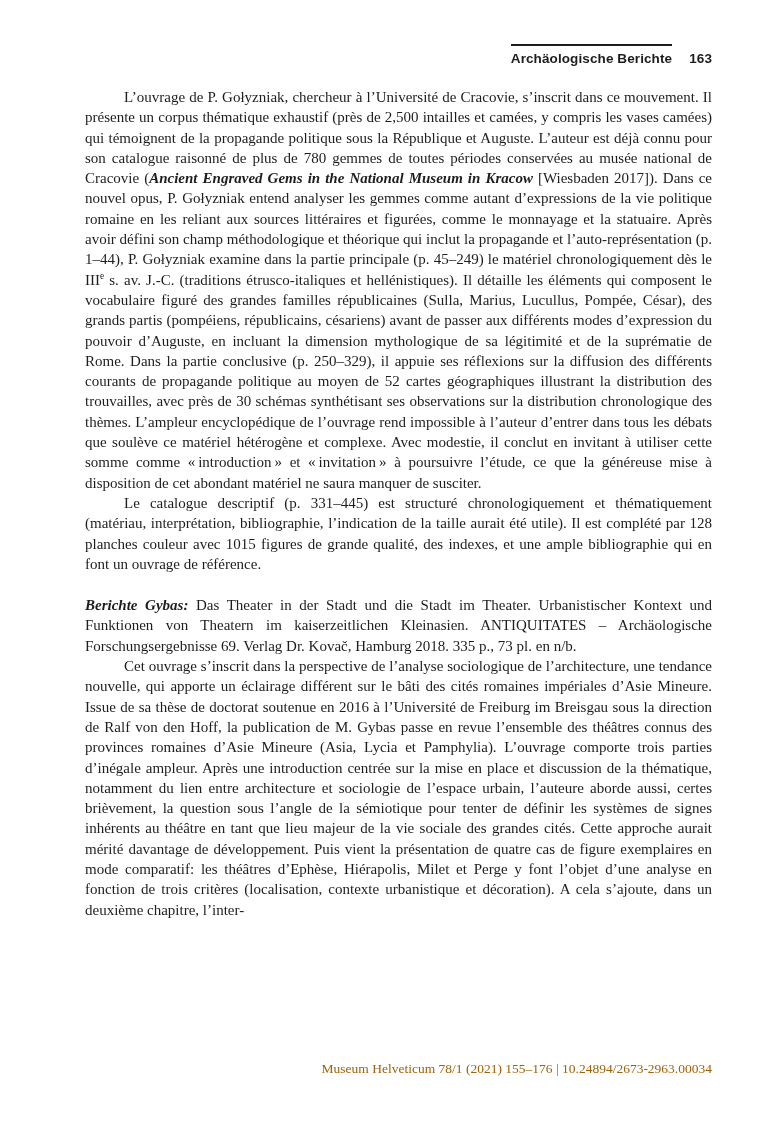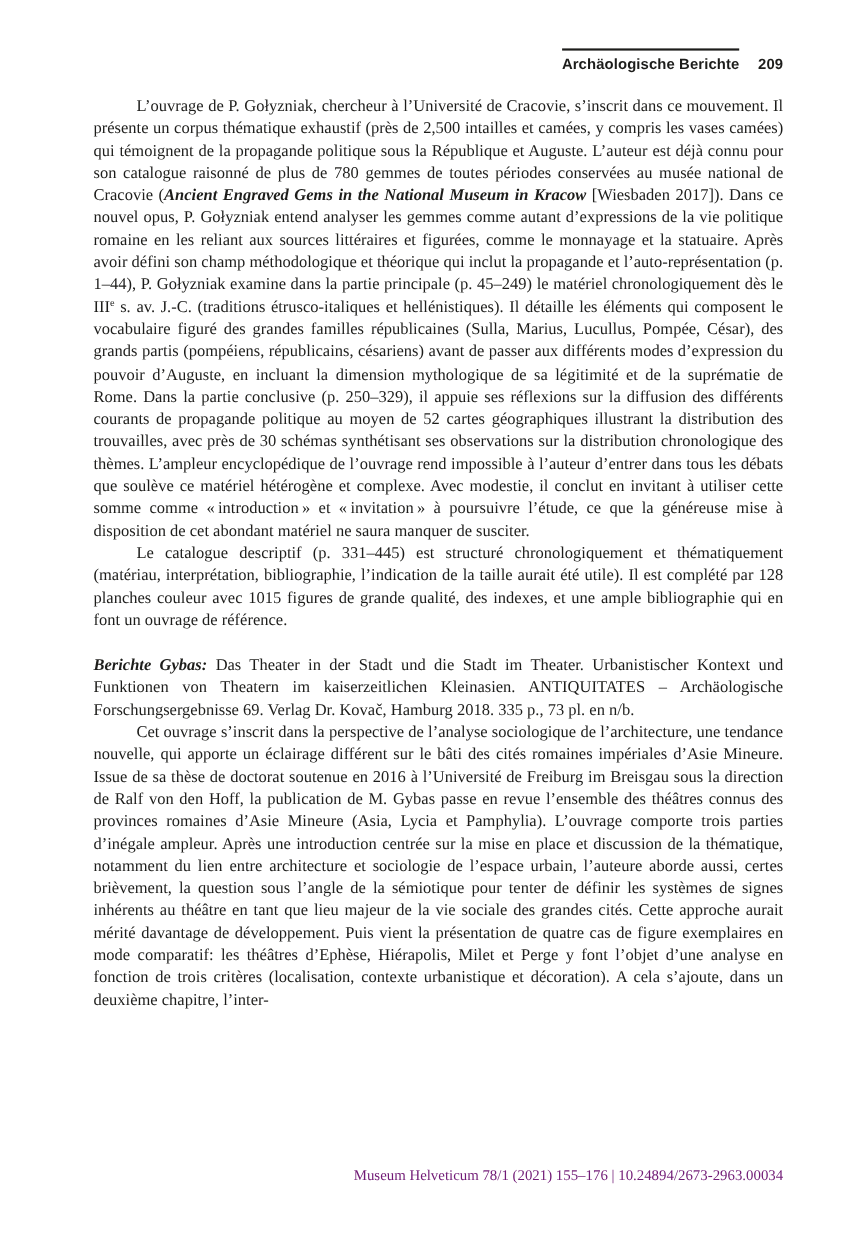--- a/index.html
+++ b/index.html
@@ -72,31 +72,31 @@
   .review-2 { margin-top: 21px; }
   
   .page-footer {
     position: absolute;
     top: 1060px;
     left: 85px;
     width: 627px;
     text-align: right;
     font-size: 13.5px;
     line-height: 17px;
-    color: #701a75;
+    color: #a16207;
   }
 </style>
 </head>
 <body>
 
 <div class="page">
 
   <header class="page-header">
     <span class="running-title">Archäologische Berichte</span>
-    <span class="page-number">209</span>
+    <span class="page-number">163</span>
   </header>
 
   <main class="page-body">
 
     <section class="review-1">
       <div>
           <p class="para indent"><span>L’ouvrage de P. Gołyzniak, chercheur à l’Université de Cracovie, s’inscrit dans ce mouvement. Il présente un corpus thématique exhaustif (près de 2,500 intailles et camées, y compris les vases camées) qui témoignent de la propagande politique sous la République et Auguste. L’auteur est déjà connu pour son catalogue raisonné de plus de 780 gemmes de toutes périodes conservées au musée national de Cracovie (</span><span class="it">Ancient Engraved Gems in the National Museum in Kracow</span><span> [Wiesbaden 2017]). Dans ce nouvel opus, P. Gołyzniak entend analyser les gemmes comme autant d’expressions de la vie politique romaine en les reliant aux sources littéraires et figurées, comme le monnayage et la statuaire. Après avoir défini son champ méthodologique et théorique qui inclut la propagande et l’auto-représentation (p. 1–44), P. Gołyzniak examine dans la partie principale (p. 45–249) le matériel chronologiquement dès le III</span><sup>e</sup><span> s. av. J.-C. (traditions étrusco-italiques et hellénistiques). Il détaille les éléments qui composent le vocabulaire figuré des grandes familles républicaines (Sulla, Marius, Lucullus, Pompée, César), des grands partis (pompéiens, républicains, césariens) avant de passer aux différents modes d’expression du pouvoir d’Auguste, en incluant la dimension mythologique de sa légitimi­té et de la suprématie de Rome. Dans la partie conclusive (p. 250–329), il appuie ses réflexions sur la diffusion des différents courants de propagande politique au moyen de 52 cartes géographiques illustrant la distribution des trouvailles, avec près de 30 schémas synthétisant ses observations sur la distribution chronologique des thèmes. L’ampleur encyclopédique de l’ouvrage rend impossible à l’auteur d’entrer dans tous les débats que soulève ce matériel hétérogène et complexe. Avec modestie, il conclut en invitant à utiliser cette somme comme « introduction » et « invitation » à poursuivre l’étude, ce que la généreuse mise à disposition de cet abondant matériel ne saura manquer de susciter.</span></p>
           <p class="para indent"><span>Le catalogue descriptif (p. 331–445) est structuré chronologiquement et thématique­ment (matériau, interprétation, bibliographie, l’indication de la taille aurait été utile). Il est complété par 128 planches couleur avec 1015 figures de grande qualité, des indexes, et une ample bibliographie qui en font un ouvrage de référence.</span></p>
         </div>
     </section>

